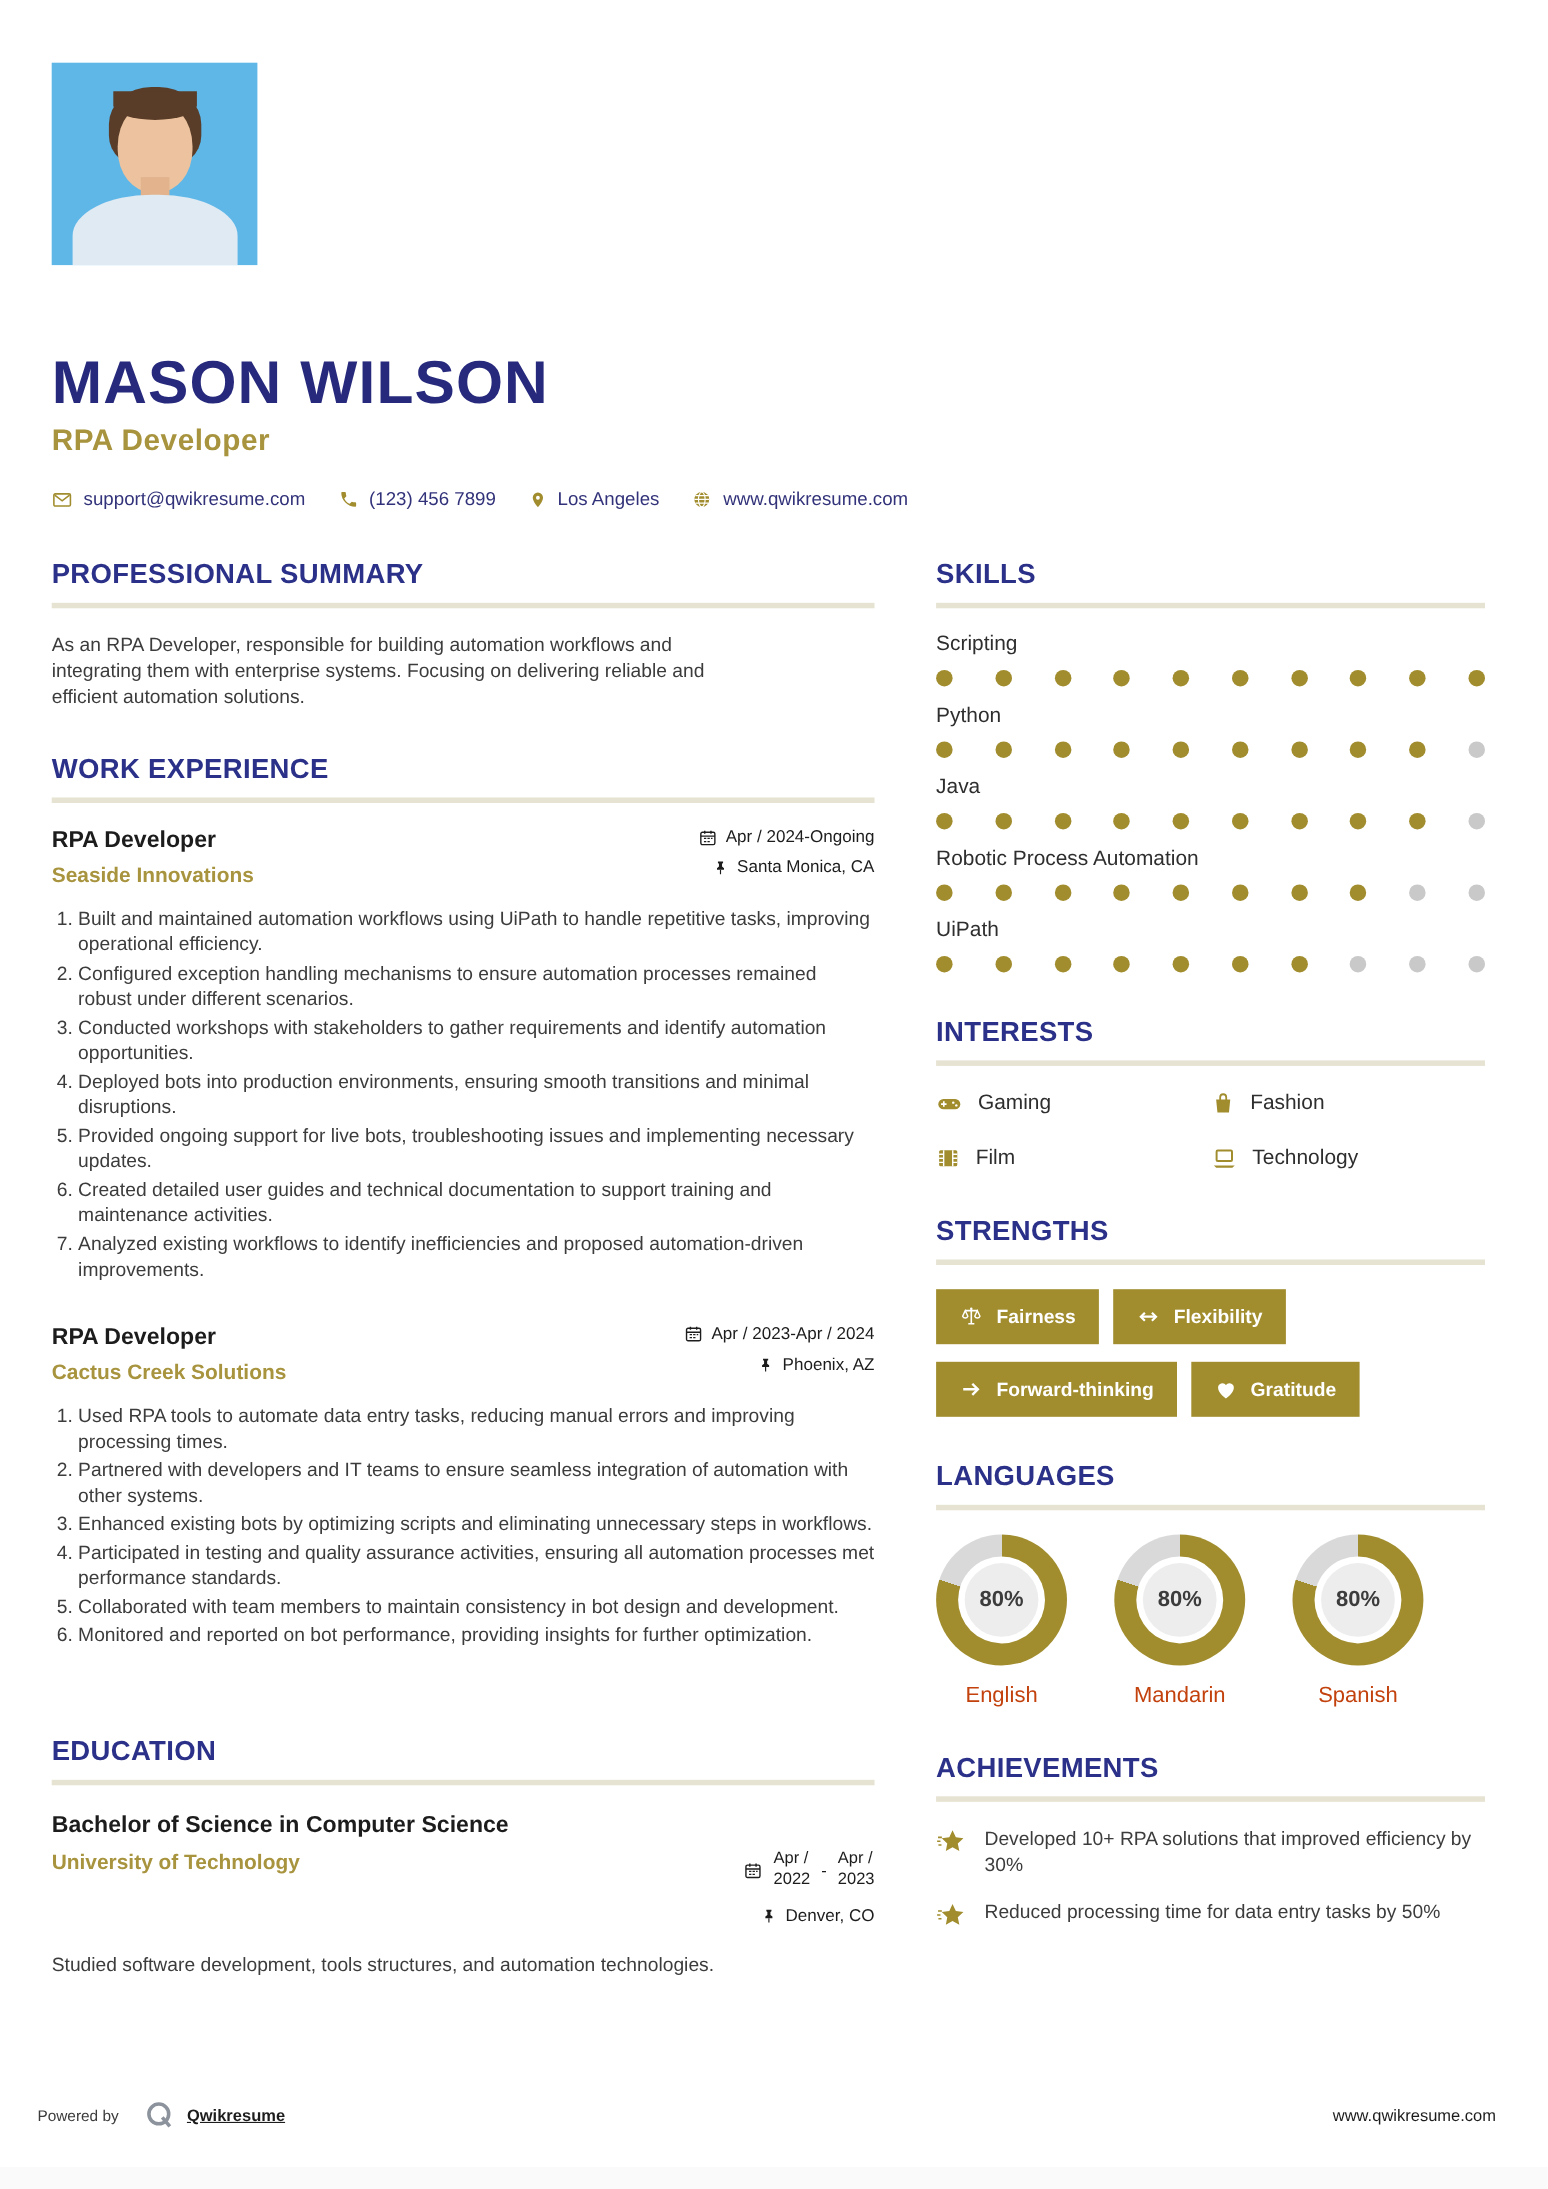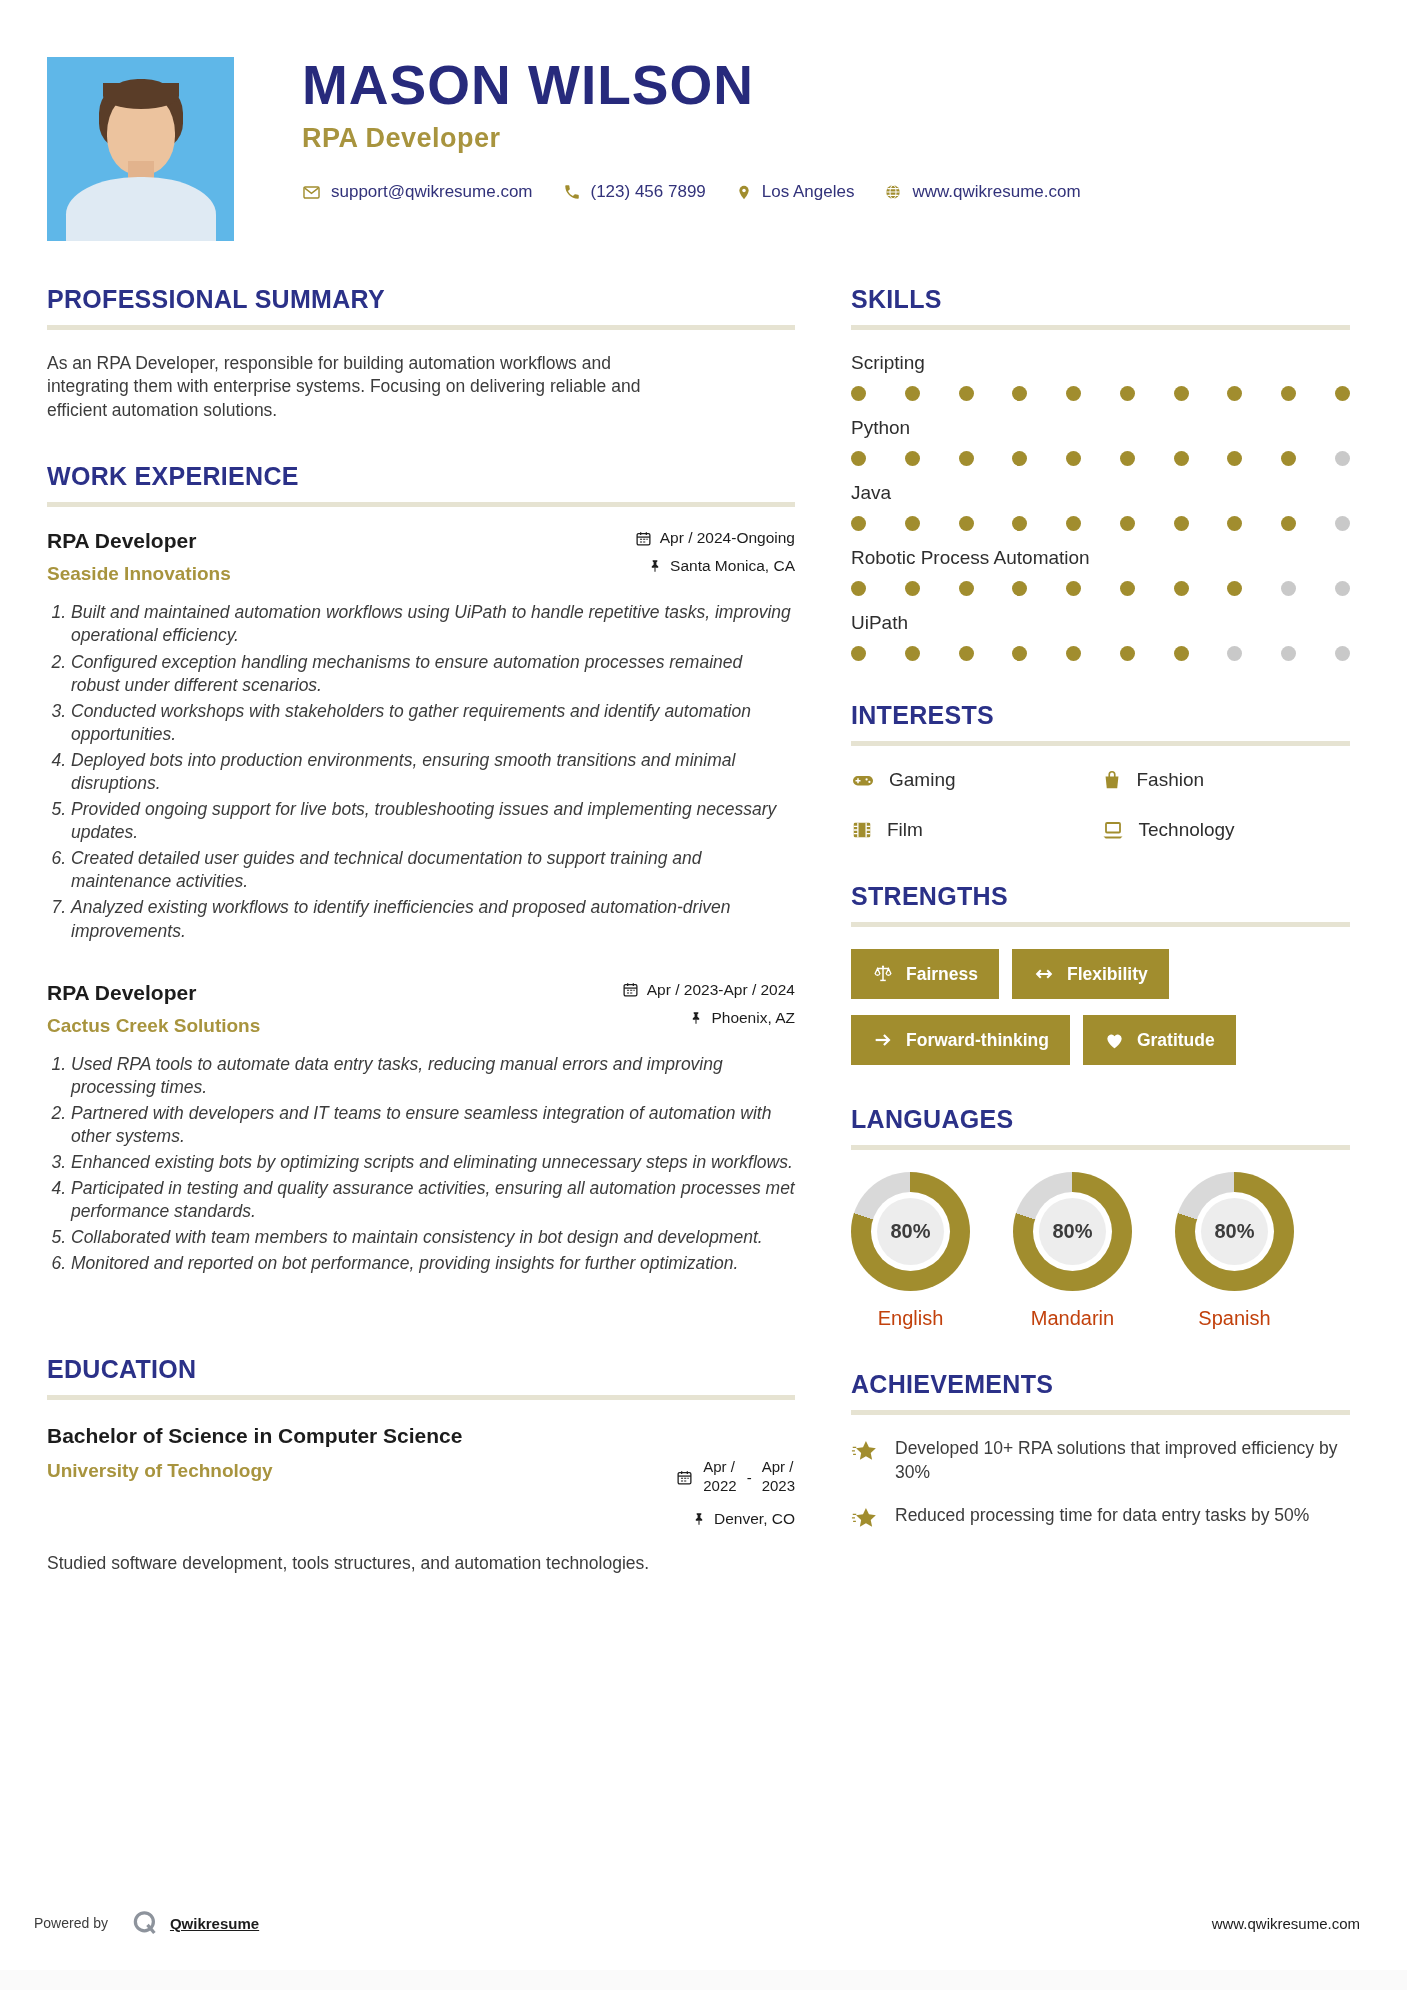--- a/index.html
+++ b/index.html
@@ -4,21 +4,21 @@
 <style>
   * { margin:0; padding:0; box-sizing:border-box; }
   html,body { background:#fff; }
   body {
     width:1407px; height:1990px; position:relative; overflow:hidden;
     font-family:"Liberation Sans", sans-serif; color:#3c3c3c;
   }
   .page { position:absolute; inset:0; padding:47px 57px 0 47px; }
 
   
-  .header { display:flex; gap:68px; }
+  .header { display:flex; gap:68px;flex-direction:column; }
   .photo {
     width:187px; height:184px; background:#5fb7e8; position:relative;
     overflow:hidden; flex:none; margin-top:10px;
   }
   .photo .hair { position:absolute; left:50%; top:22px; transform:translateX(-50%);
     width:84px; height:74px; background:#5a3d28; border-radius:46% 46% 40% 40%; }
   .photo .head { position:absolute; left:50%; top:34px; transform:translateX(-50%);
     width:68px; height:84px; background:#ecc39e; border-radius:50% 50% 46% 46%; }
   .photo .fringe { position:absolute; left:50%; top:26px; transform:translateX(-50%);
     width:76px; height:26px; background:#5a3d28; border-radius:0 0 52% 52%; }
@@ -54,21 +54,21 @@
   .section-experience { margin-bottom:80px; }
 
   .job { margin-bottom:38px; }
   .job:last-child { margin-bottom:0; }
   .job-head { display:flex; justify-content:space-between; align-items:flex-start; margin-bottom:16px; }
   .job-title { font-size:21px; font-weight:bold; color:#1c1c1c; }
   .company   { font-size:19px; color:#a8943e; margin-top:10px; font-weight:bold; }
   .job-meta  { text-align:right; }
   .meta-line { display:flex; justify-content:flex-end; align-items:center; gap:8px;
                font-size:15.5px; color:#1c1c1c; margin-bottom:10px; }
-  .job-bullets { margin-left:24px;font-style:italic; }
+  .job-bullets { margin-left:24px; }
   .job-bullets li { font-size:17.5px; line-height:1.32; color:#3c3c3c; margin-bottom:3px; }
 
   .edu-head { display:flex; justify-content:space-between; align-items:flex-start; }
   .degree { font-size:21px; font-weight:bold; color:#1c1c1c; max-width:420px; line-height:1.3; }
   .edu-period { display:flex; align-items:center; gap:10px; font-size:15px; color:#1c1c1c; }
   .period-part { line-height:1.25; }
   .edu-meta { text-align:left;margin-top:36px; }
   .edu-desc { font-size:17.5px; line-height:1.34; color:#3c3c3c; margin-top:14px; max-width:620px; }
 
   

